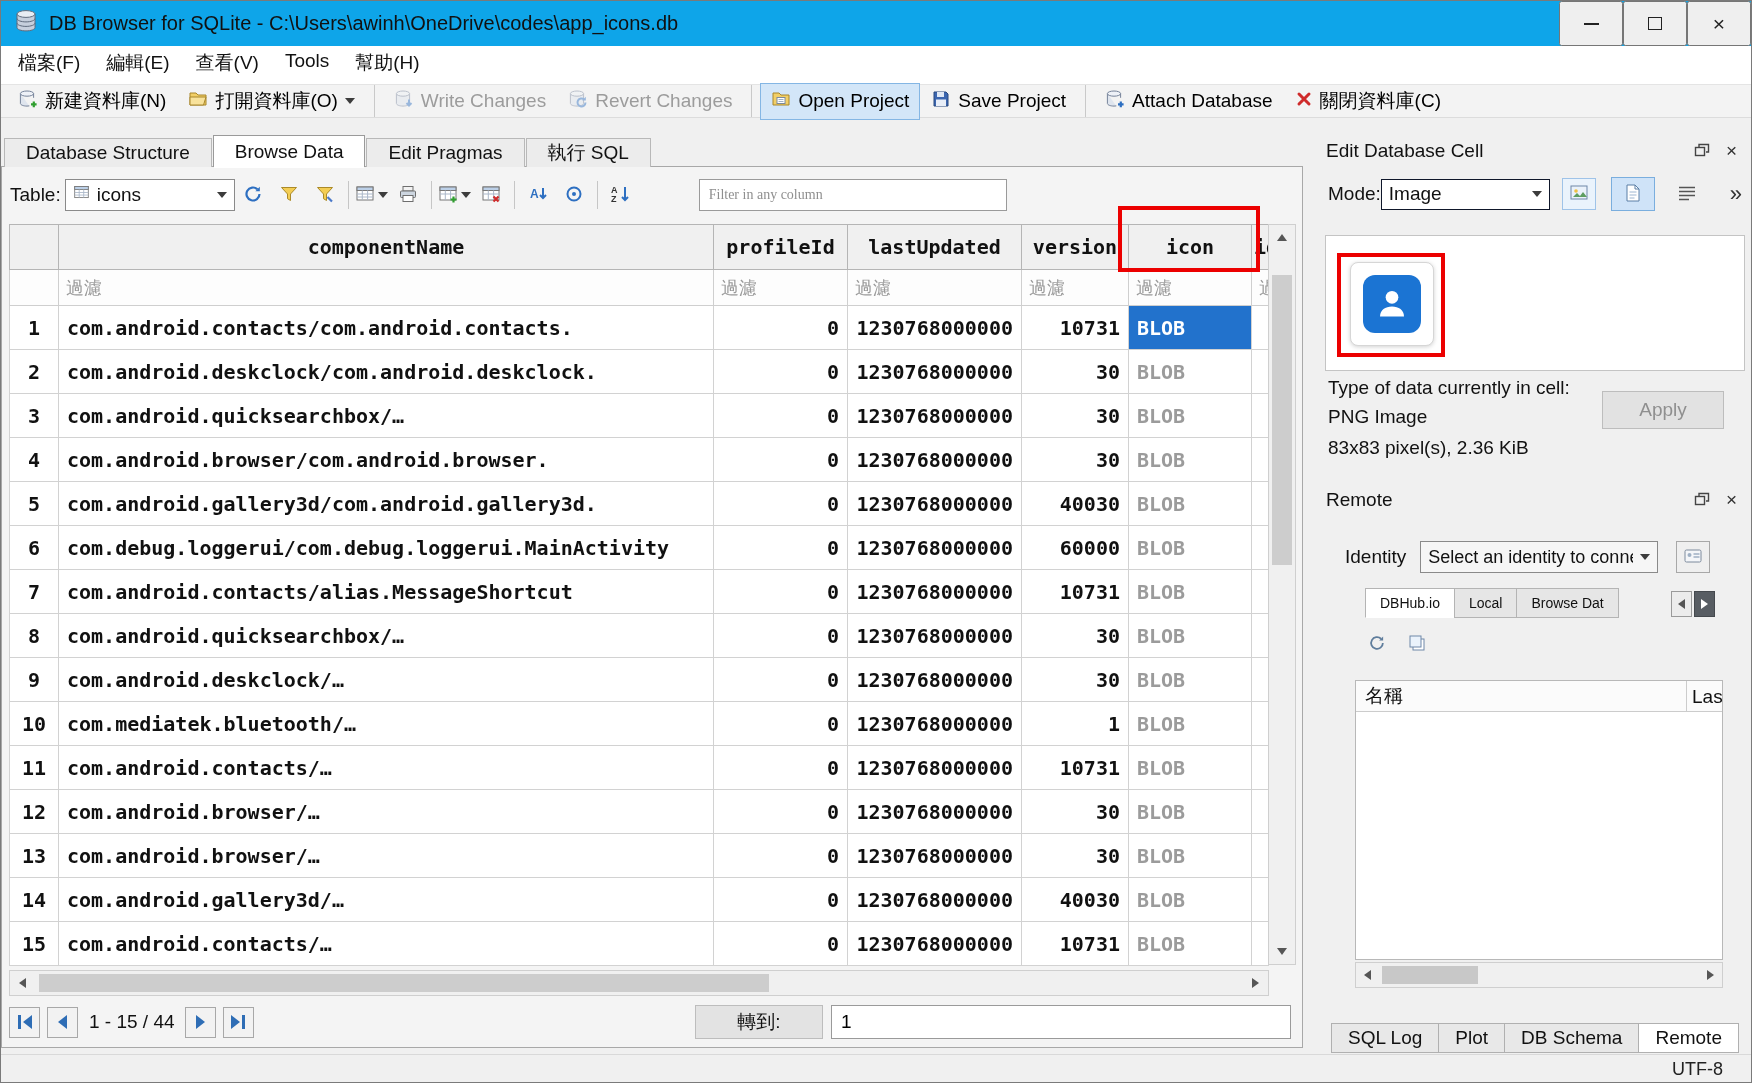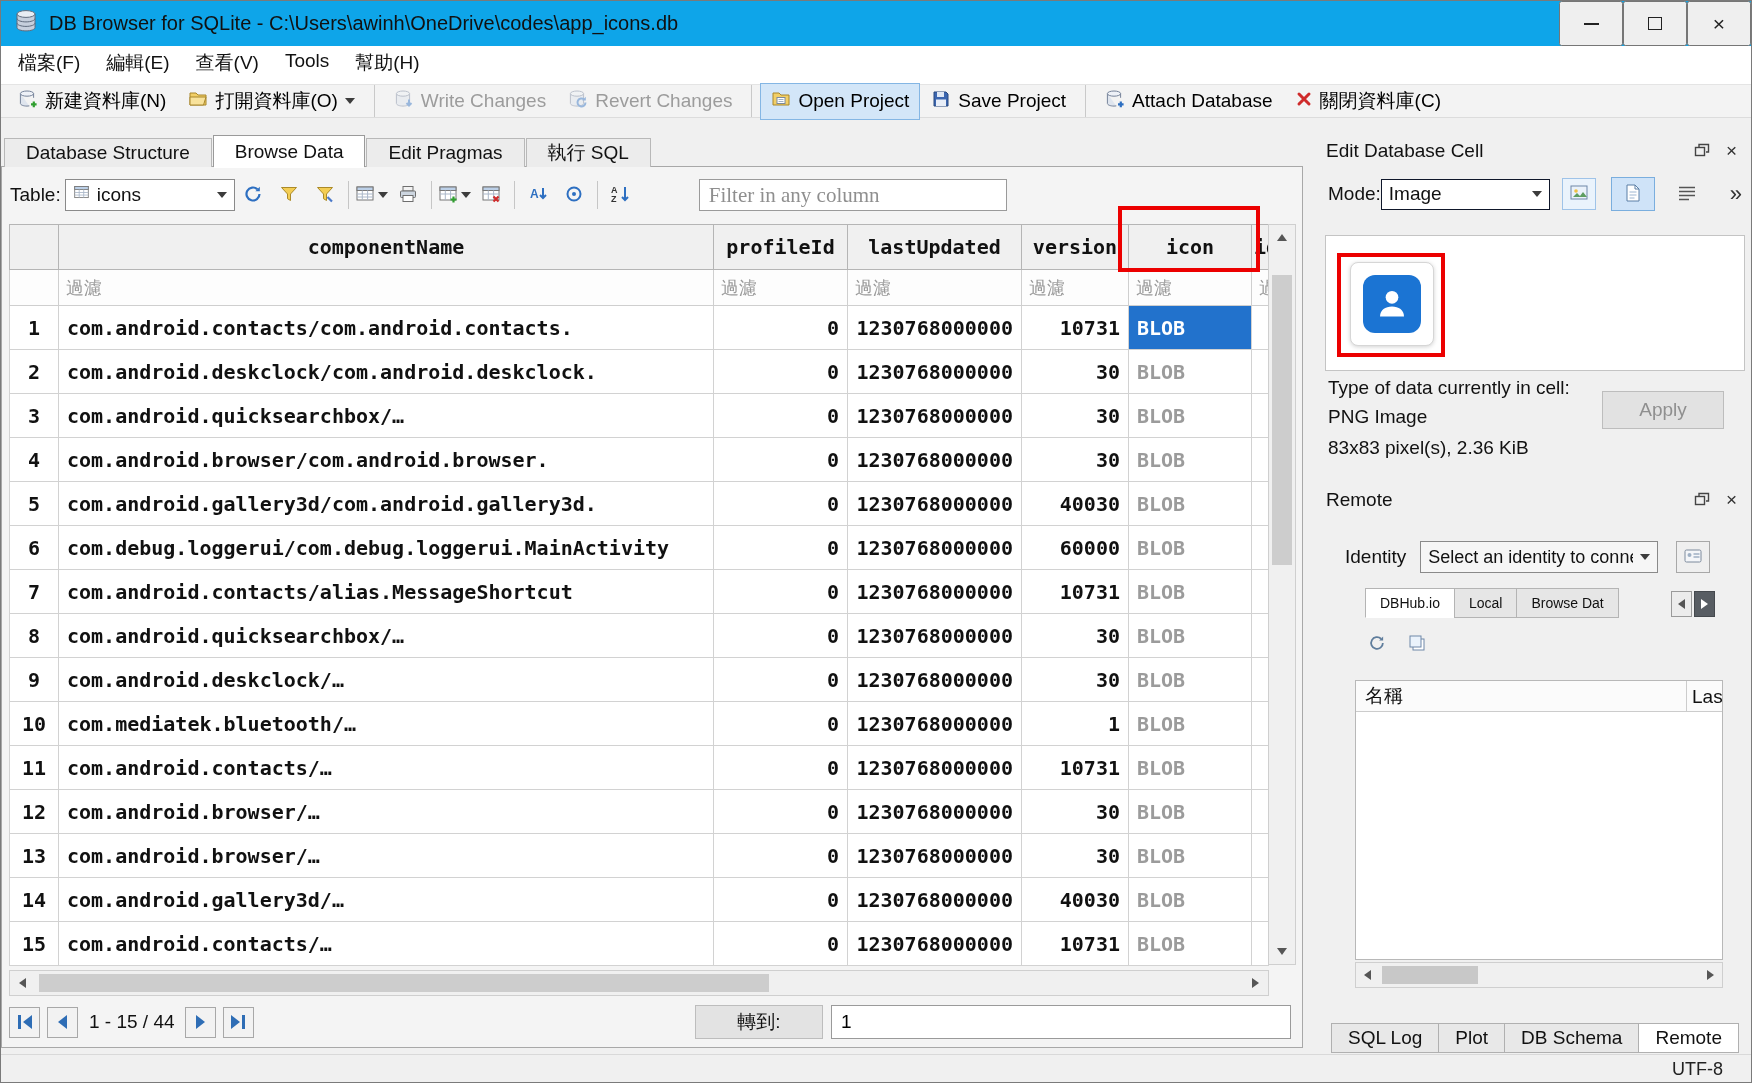--- a/index.html
+++ b/index.html
@@ -45,21 +45,21 @@
 .mtab.active{height:32px;background:#fff;border-color:#9a9a9a;position:relative}
 .mtab.active:after{content:"";position:absolute;left:0;right:0;bottom:-1px;height:2px;background:#fff}
 .browse-box{position:absolute;left:0;top:31px;width:1302px;height:882px;border:1px solid #a8a8a8;background:#f4f4f4}
 .controls-row{position:absolute;left:8px;top:6px;right:6px;height:44px;display:flex;align-items:center;gap:0}
 .lbl{margin-right:4px;white-space:nowrap}
 .combo{display:flex;align-items:center;border:1px solid #8a8a8a;background:#fff;height:32px;padding:0 7px;gap:7px}
 .table-combo{width:170px}
 .combo .caret{margin-left:auto}
 .icon-btn{min-width:36px;height:34px;display:flex;align-items:center;justify-content:center;gap:3px;background:transparent;border:none}
 .csep{width:1px;height:28px;background:#c6c6c6;margin:0 5px}
-.filter-input{margin-left:60px;width:308px;height:32px;border:1px solid #9a9a9a;padding:0 9px;font-family:"Liberation Serif",serif;font-size:21px;background:#fff;color:#222}
+.filter-input{margin-left:60px;width:308px;height:32px;border:1px solid #9a9a9a;padding:0 9px;font-family:"Liberation Serif",serif;font-size:14px;background:#fff;color:#222}
 .filter-input::placeholder{color:#8f8f8f}
 
 
 .grid-region{position:absolute;left:7px;top:57px;width:1287px;height:741px}
 table.grid{border-collapse:collapse;table-layout:fixed;width:1259px;font-family:"DejaVu Sans Mono",monospace;font-weight:bold;font-size:20px;background:#fff}
 .grid th,.grid td{border:1px solid #d2d2d2;overflow:hidden;white-space:nowrap;vertical-align:middle}
 .grid thead tr.hdr th{border-color:#b5b5b5;background:#f0f0f0;height:45px;text-align:center;font-weight:bold;padding:0 2px}
 .grid thead tr.filter-row th{height:36px;background:#fdfdfd;border-color:#cfcfcf;font-family:"Liberation Sans",sans-serif;font-weight:normal;font-size:18px;color:#9a9a9a;text-align:left;padding:0 0 0 7px}
 .grid th.corner{background:#f0f0f0}
 .grid td{height:44px;background:#fff;padding:0 8px}

